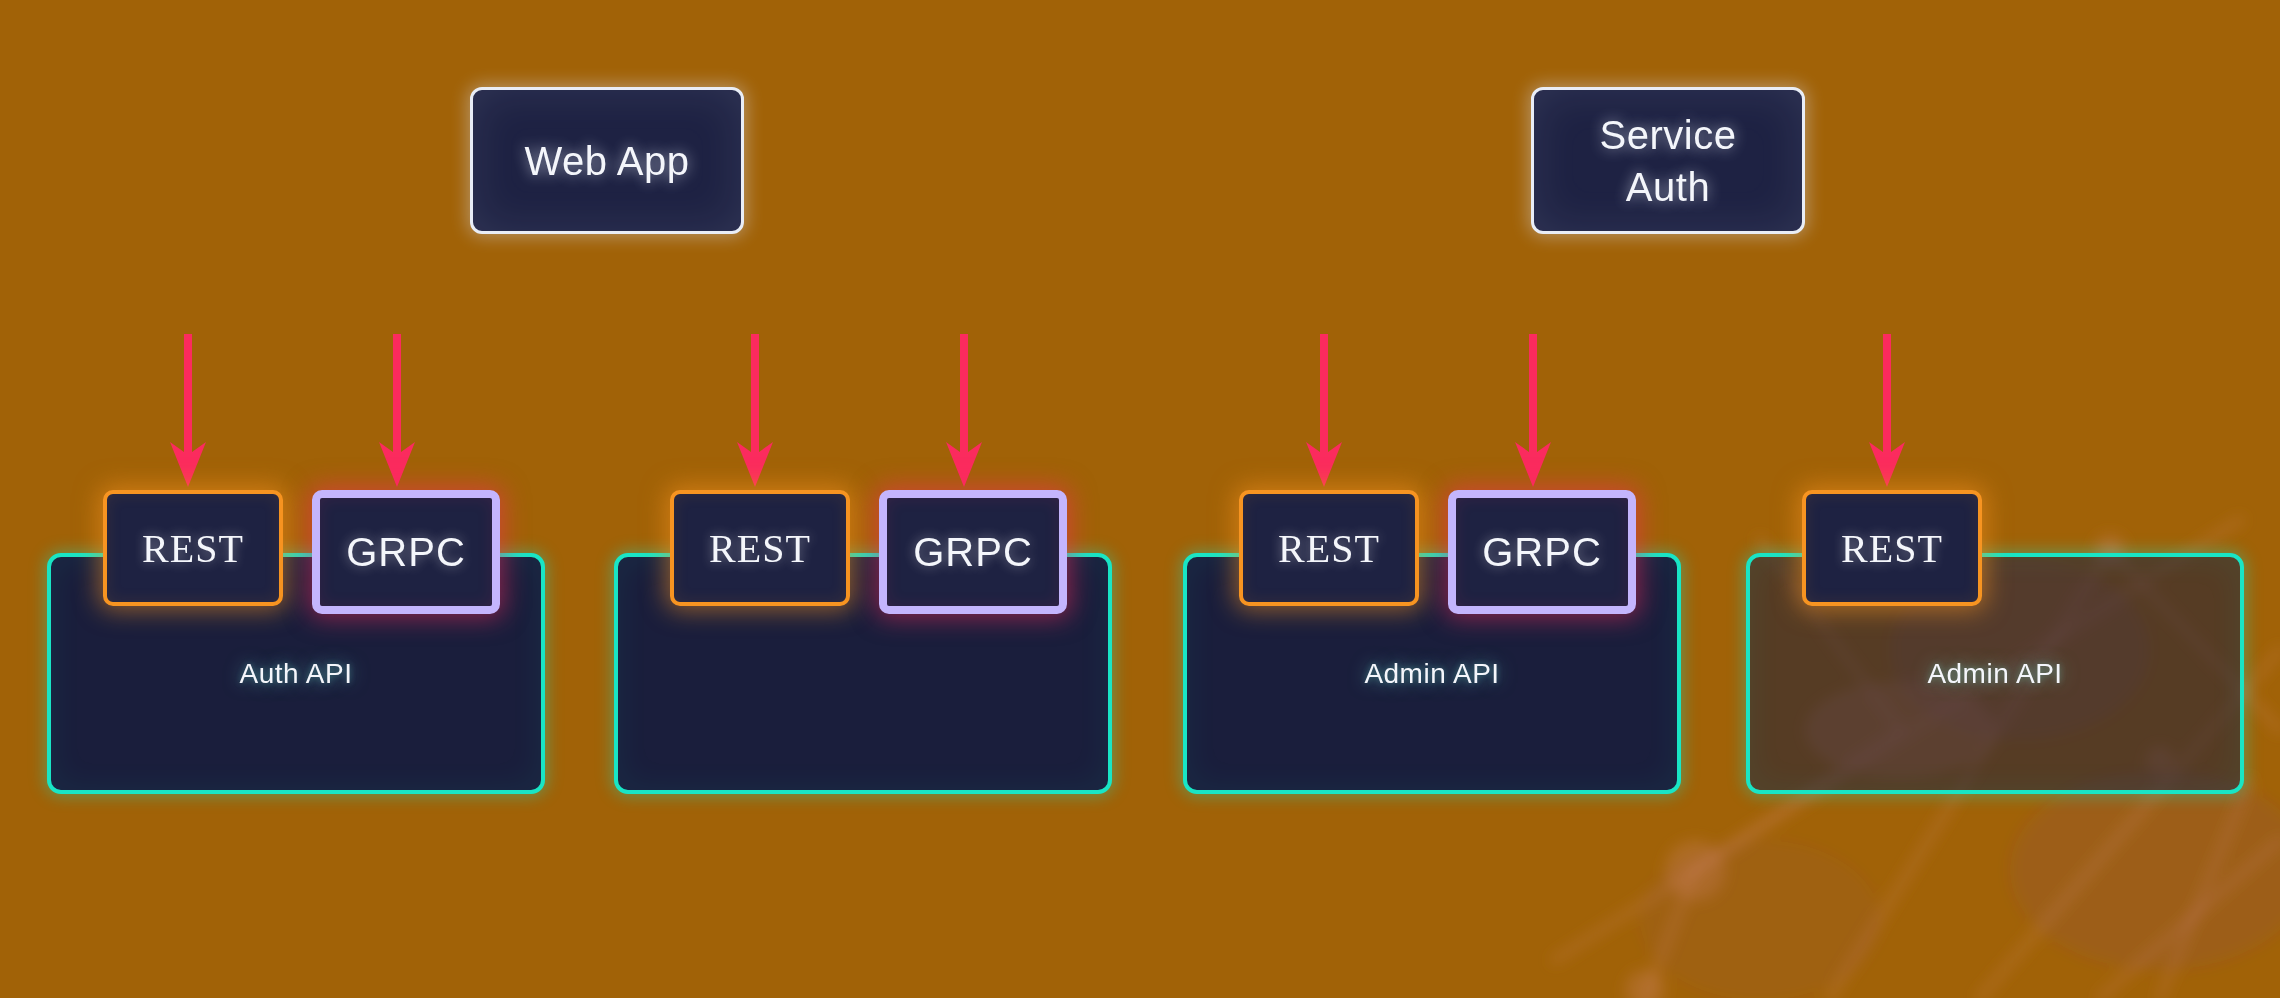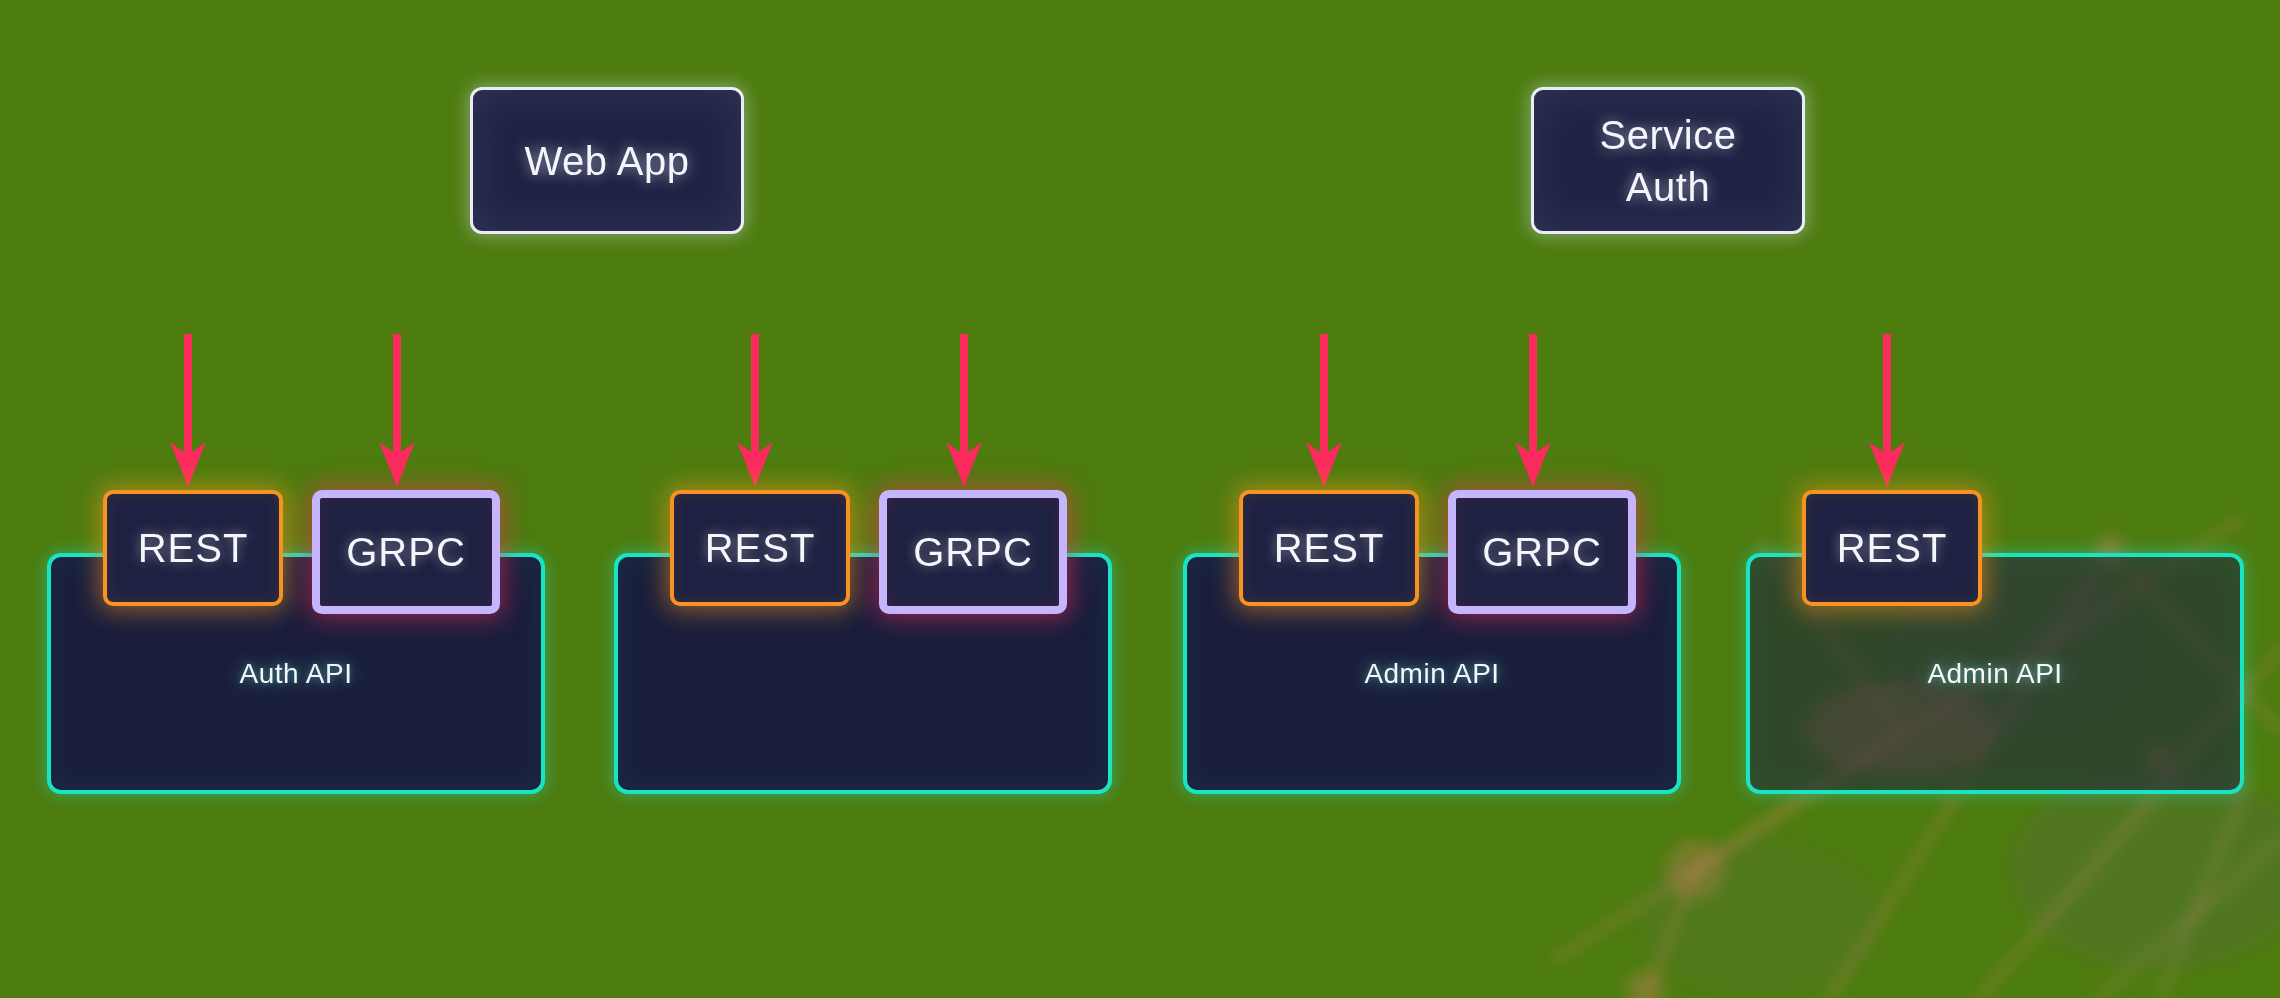--- a/index.html
+++ b/index.html
@@ -1,18 +1,18 @@
 <!DOCTYPE html>
 <html><head>
 <meta charset="utf-8">
 <style>
   html,body{margin:0;padding:0;background:#12152b;}
   .stage{
     position:relative;width:2280px;height:998px;overflow:hidden;
-    background:#4d7c0f;
+    background:#a16207;
     font-family:"Liberation Sans","DejaVu Sans",sans-serif;
     font-weight:300;color:#f4f6fb;
   }
   
   .plexus{position:absolute;left:1460px;top:400px;width:820px;height:598px;pointer-events:none;}
   
   .client{
     position:absolute;top:87px;width:268px;height:141px;
     border:3px solid #e9edf6;border-radius:12px;
     background:#1e2243;
@@ -49,20 +49,21 @@
     border-radius:10px;background:#1e2242;
     display:flex;align-items:center;justify-content:center;
   }
   .endpoint .label{
     font-size:40px;letter-spacing:1px;
     text-shadow:0 0 12px rgba(255,255,255,.45);
   }
   .endpoint.rest{
     left:52px;border:4px solid #f79421;
     box-shadow:0 0 24px 4px rgba(247,148,33,.55), inset 0 0 16px rgba(247,148,33,.10);
+    font-family:Liberation Serif, serif;
   }
   .endpoint.grpc{
     left:261px;border:8px solid #c4b5fd;
     box-shadow:0 0 24px 4px rgba(251,43,94,.50), inset 0 0 16px rgba(251,43,94,.10);
   }
 </style>
 </head>
 <body>
 
 <div class="stage">

